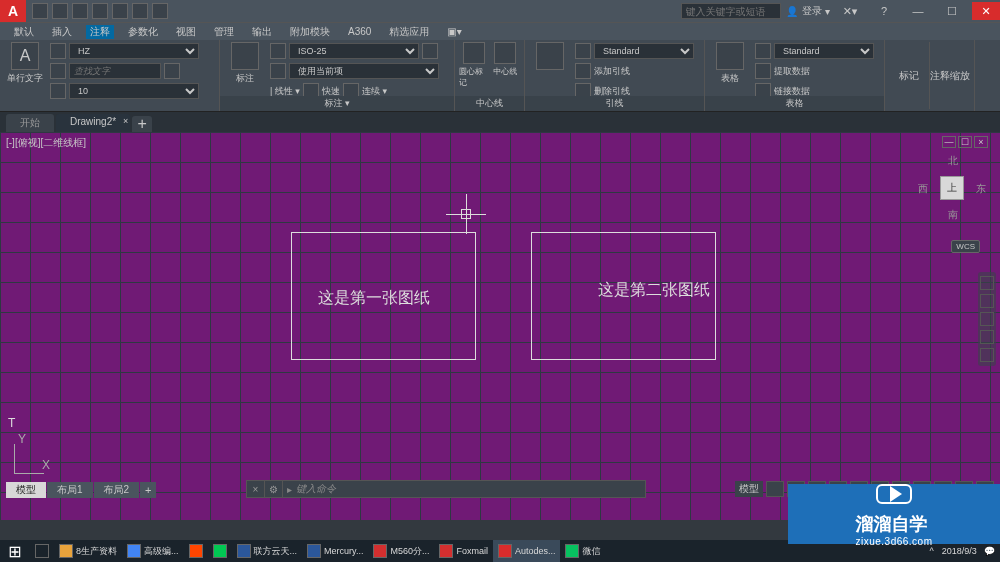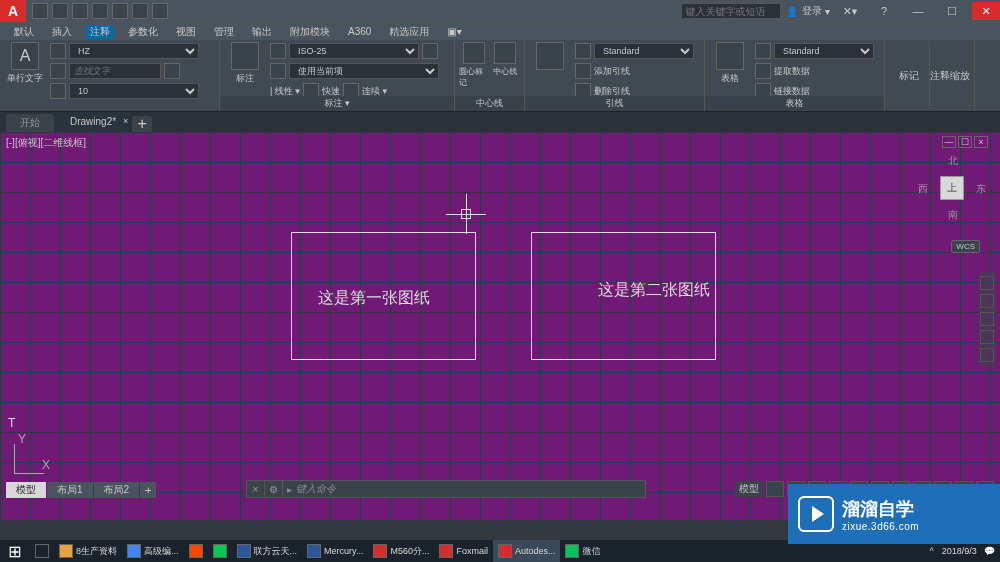--- a/index.html
+++ b/index.html
@@ -99,21 +99,21 @@
 
 .taskbar { position: absolute; bottom: 0; left: 0; right: 0; height: 22px; background: #1a232b; display: flex; align-items: center; }
 .taskbar .start { width: 30px; height: 22px; display: flex; align-items: center; justify-content: center; color: #fff; }
 .taskbar .tb-item { height: 22px; display: flex; align-items: center; gap: 3px; padding: 8px 5px; color: #d8d8d8; font-size: 9px; cursor: pointer; }
 .taskbar .tb-item.active { background: #3a4a5a; }
 .taskbar .tb-item .tb-icon { width: 14px; height: 14px; border: 1px solid #666; }
 .taskbar .tb-tray { position: absolute; right: 0; display: flex; align-items: center; height: 22px; color: #d8d8d8; font-size: 9px; }
 .taskbar .tb-tray .tray-item { padding: 0 4px; }
 
 
-.watermark { position: absolute; right: 0; bottom: 18px; width: 212px; height: 60px; background: #1e6fb8; display: flex; align-items: center; padding: 0 10px; gap: 8px; }
+.watermark { position: absolute; right: 0; bottom: 18px; width: 212px; height: 60px; background: #1e6fb8; display: flex; align-items: center; padding: 0 10px; gap: 8px; flex-direction: column; }
 .watermark .wm-icon { width: 36px; height: 36px; border: 2px solid #fff; border-radius: 6px; display: flex; align-items: center; justify-content: center; }
 .watermark .wm-icon::before { content: ''; width: 0; height: 0; border-left: 12px solid #fff; border-top: 8px solid transparent; border-bottom: 8px solid transparent; margin-left: 3px; }
 .watermark .wm-text { color: #fff; display: flex; flex-direction: column; }
 .watermark .wm-text .wm-line1 { font-size: 18px; font-weight: bold; }
 .watermark .wm-text .wm-line2 { font-size: 10px; letter-spacing: 0.5px; }
 </style>
 </head>
 <body>
 
 <div class="titlebar">

